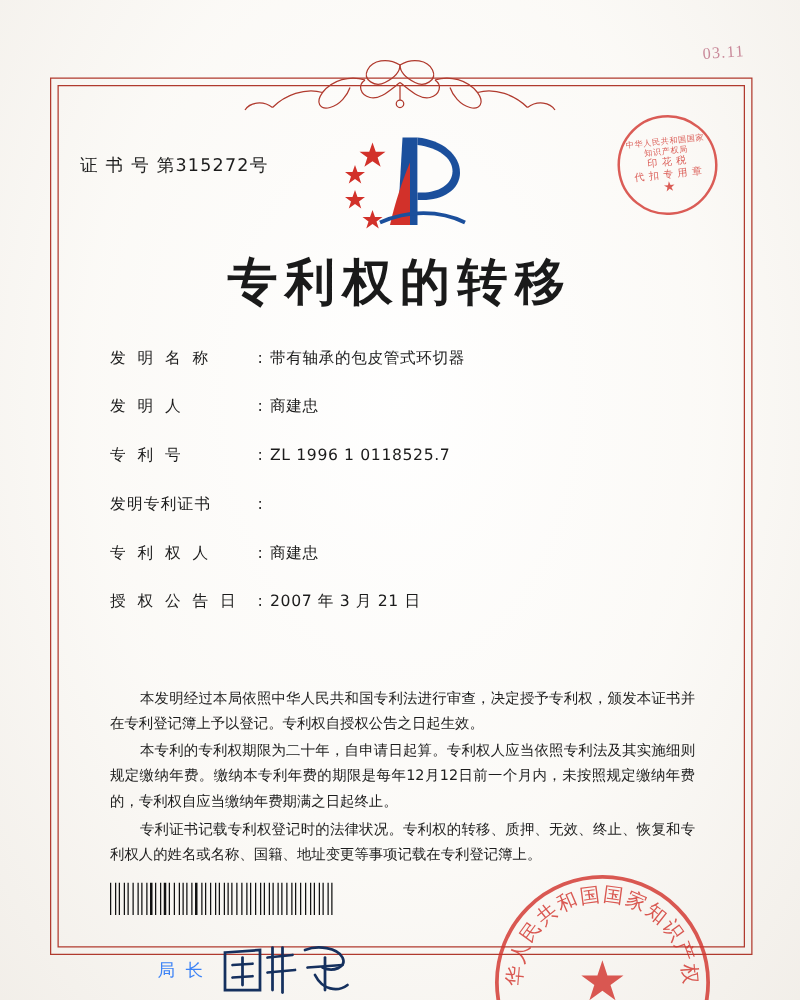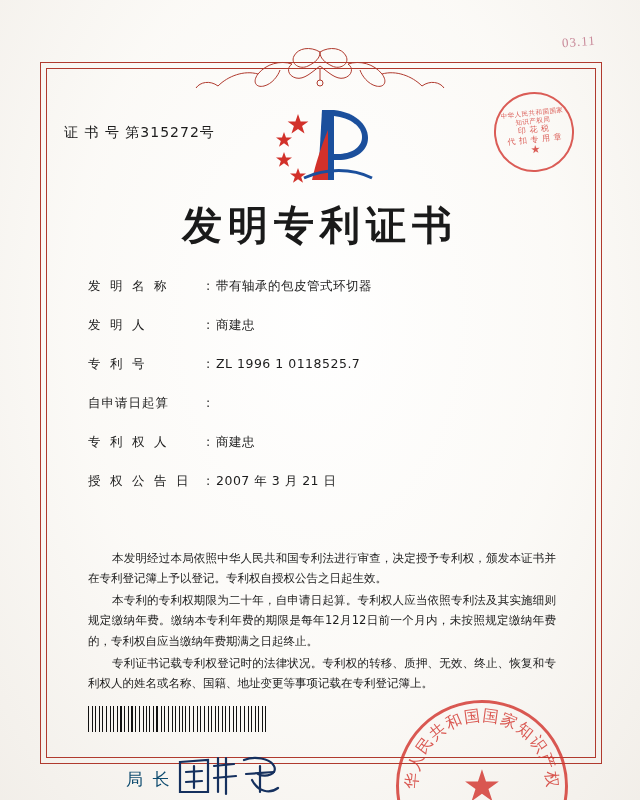--- a/index.html
+++ b/index.html
@@ -218,23 +218,23 @@
     font-size: 44px;
     line-height: 44px;
   }
 
   
   .sig-label {
     position: absolute;
     left: 126px;
     top: 768px;
     font-family: "DejaVu Sans", sans-serif;
-    font-size: 17px;
+    font-size: 14px;
     letter-spacing: 2px;
-    color: #0c4a6e;
+    color: #3b82f6;
   }
   .sig-mark {
     position: absolute;
     left: 174px;
     top: 752px;
     width: 110px;
     height: 46px;
     color: #15305e;
   }
   .sig-mark svg { display: block; }
@@ -292,40 +292,40 @@
 
       <path d="M54 4 L66 4 L66 74 L50 74 Z" fill="#1b4f9c"></path>
       <path d="M66 4 C86 6, 100 18, 100 32 C100 46, 86 54, 70 54 L66 54 Z" fill="#1b4f9c"></path>
       <path d="M66 10 C82 12, 94 20, 94 31 C94 42, 82 48, 70 48 L66 48 Z" fill="#fdfcfa"></path>
       <path d="M44 74 C48 56, 54 38, 60 24 L60 74 Z" fill="#d2312a"></path>
       <path d="M100 62 C84 56, 64 56, 44 62 L44 74 L100 74 Z" fill="#1b4f9c" opacity="0"></path>
       <path d="M36 72 C58 62, 84 62, 104 72" stroke="#1b4f9c" stroke-width="3" fill="none"></path>
     </svg>
   </div>
 
-  <div class="doc-title">发明专利证书</div>
+  <div class="doc-title">专利权的转移</div>
 
   <div class="fields">
     <div class="field-row">
       <div class="field-label">发 明 名 称</div>
       <div class="field-colon">:</div>
       <div class="field-value">带有轴承的包皮管式环切器</div>
     </div>
     <div class="field-row">
       <div class="field-label">发 明 人</div>
       <div class="field-colon">:</div>
       <div class="field-value">商建忠</div>
     </div>
     <div class="field-row">
       <div class="field-label">专 利 号</div>
       <div class="field-colon">:</div>
       <div class="field-value">ZL 1996 1 0118525.7</div>
     </div>
     <div class="field-row">
-      <div class="field-label">自申请日起算</div>
+      <div class="field-label">发明专利证书</div>
       <div class="field-colon">:</div>
     </div>
     <div class="field-row">
       <div class="field-label">专 利 权 人</div>
       <div class="field-colon">:</div>
       <div class="field-value">商建忠</div>
     </div>
     <div class="field-row">
       <div class="field-label">授 权 公 告 日</div>
       <div class="field-colon">:</div>

